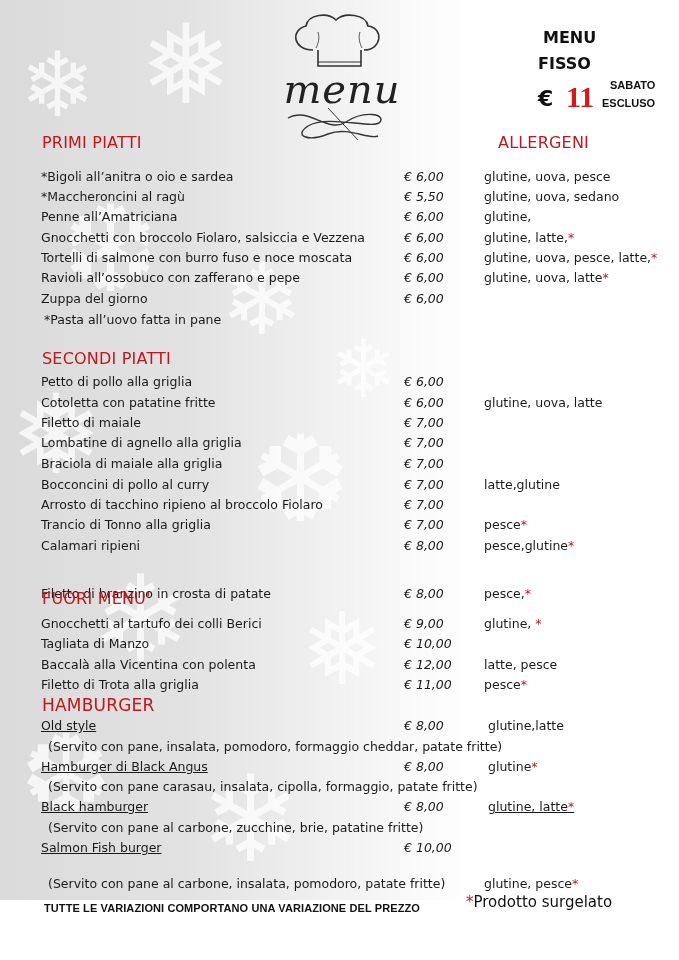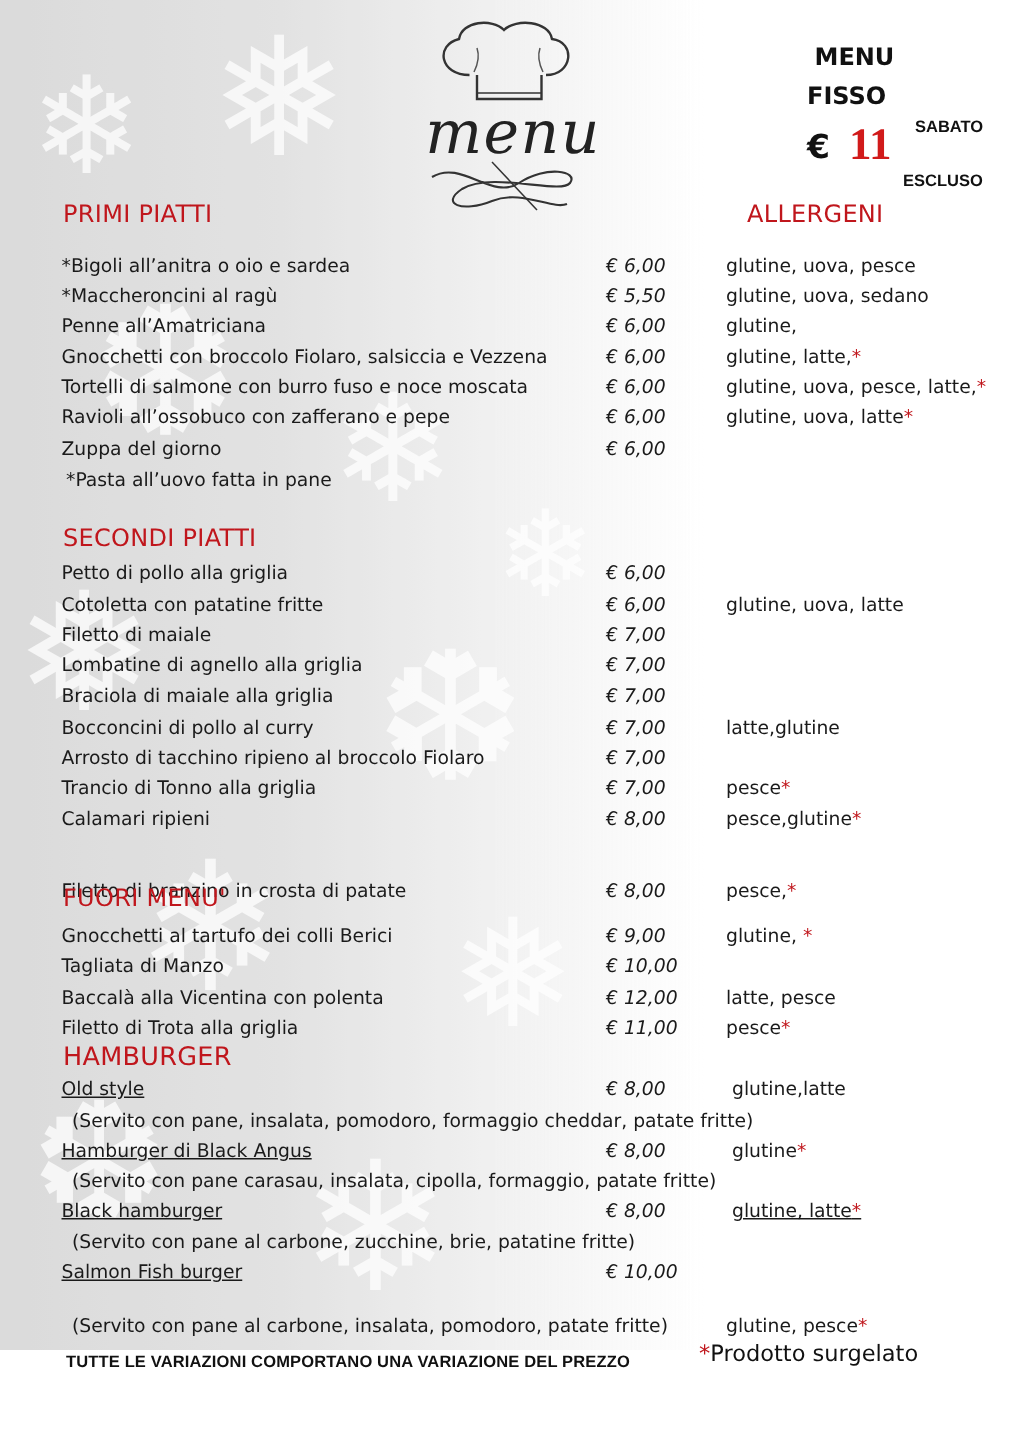--- a/index.html
+++ b/index.html
@@ -28,21 +28,21 @@
     letter-spacing: 1px;
   }
   
   .fisso { left: 530px; top: 28px; width: 140px; }
   .fisso .l1, .fisso .l2 { font-family: "DejaVu Sans", sans-serif; font-weight: bold; font-size: 16px; color: #111; }
   .fisso .l1 { position: absolute; left: 13px; top: 0; }
   .fisso .l2 { position: absolute; left: 8px; top: 26px; }
   .fisso .euro { position: absolute; left: 8px; top: 58px; font-weight: bold; font-size: 22px; color: #111; }
   .fisso .price { position: absolute; left: 36px; top: 52px; font-family: "Liberation Serif", serif; font-weight: bold; font-size: 30px; color: #d11a1a; }
   .fisso .sab { position: absolute; left: 80px; top: 51px; font-family: "Liberation Sans", sans-serif; font-weight: bold; font-size: 11px; color: #111; }
-  .fisso .esc { position: absolute; left: 72px; top: 87px; font-family: "Liberation Sans", sans-serif; font-weight: bold; font-size: 11px; color: #111; }
+  .fisso .esc { position: absolute; left: 72px; top: 69px; font-family: "Liberation Sans", sans-serif; font-weight: bold; font-size: 11px; color: #111; }
 
   .sec-title {
     position: absolute; font-family: "DejaVu Sans", sans-serif; font-size: 16px;
     color: #c0161c; letter-spacing: 0.2px; font-weight: normal;
   }
   .row { position: absolute; left: 0; width: 679px; height: 20px; font-size: 12.5px; line-height: 20px; }
   .row .name { position: absolute; left: 41px; white-space: nowrap; }
   .row .name.u { text-decoration: underline; }
   .row .price { position: absolute; left: 404px; font-style: italic; white-space: nowrap; }
   .row .alg { position: absolute; left: 484px; white-space: nowrap; }

